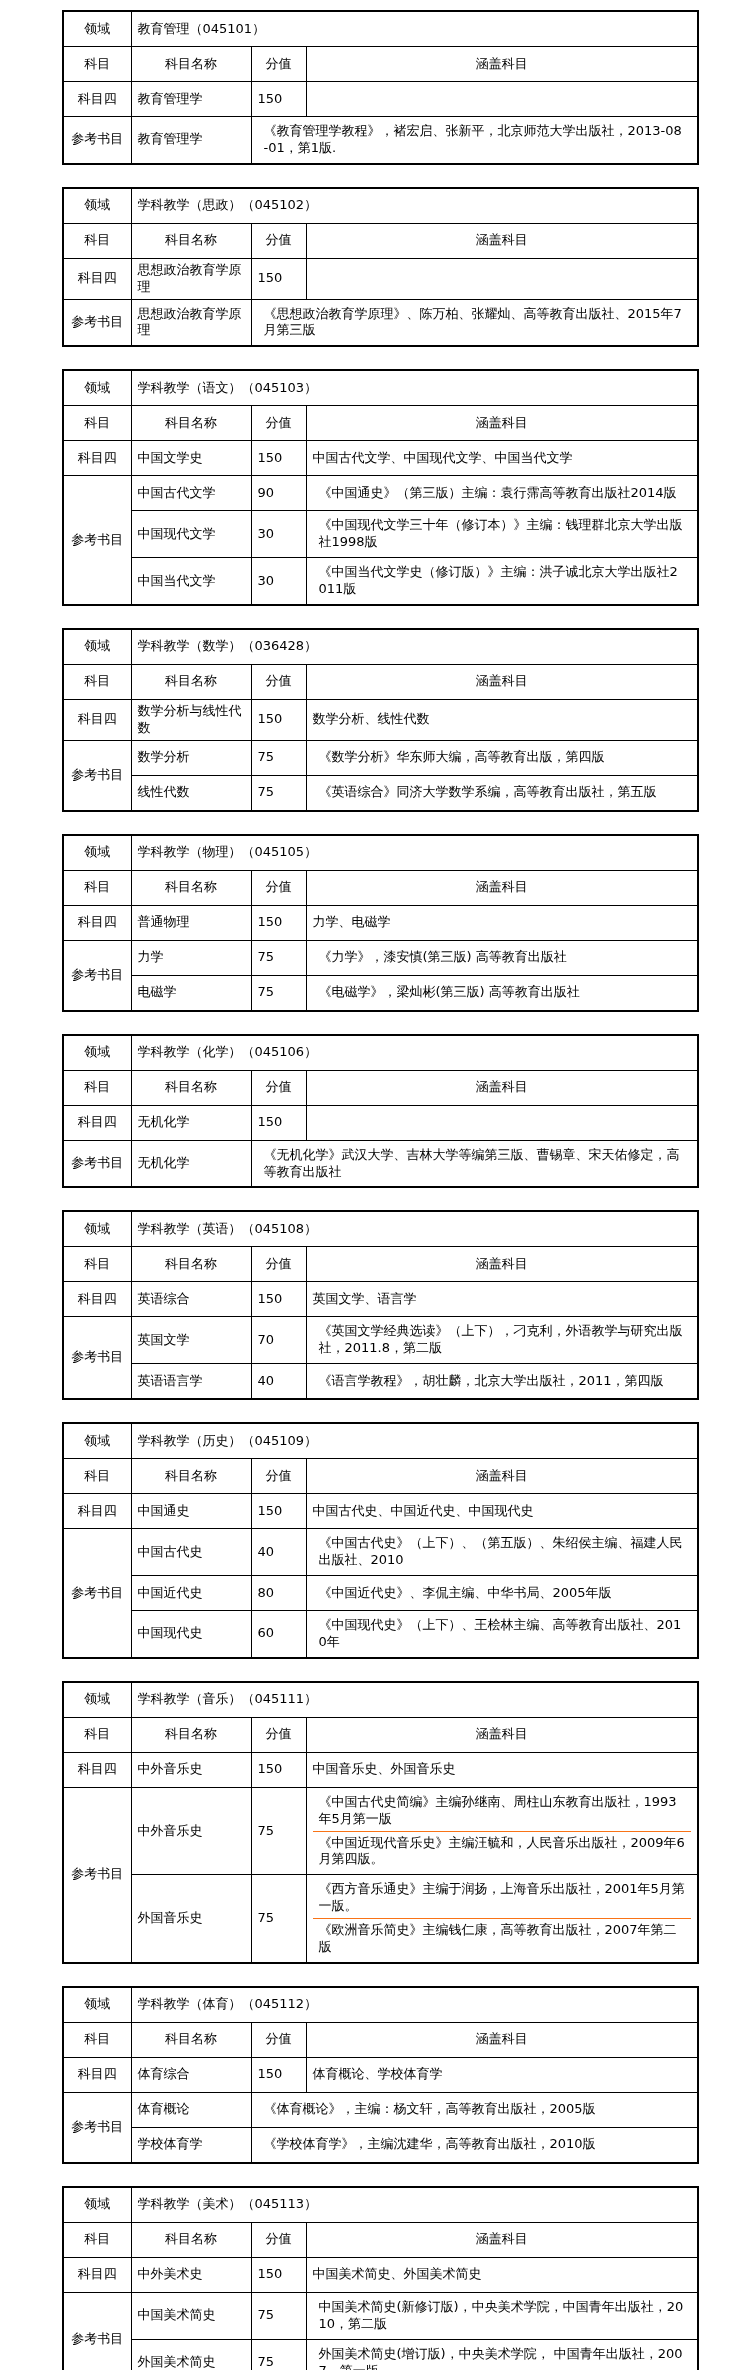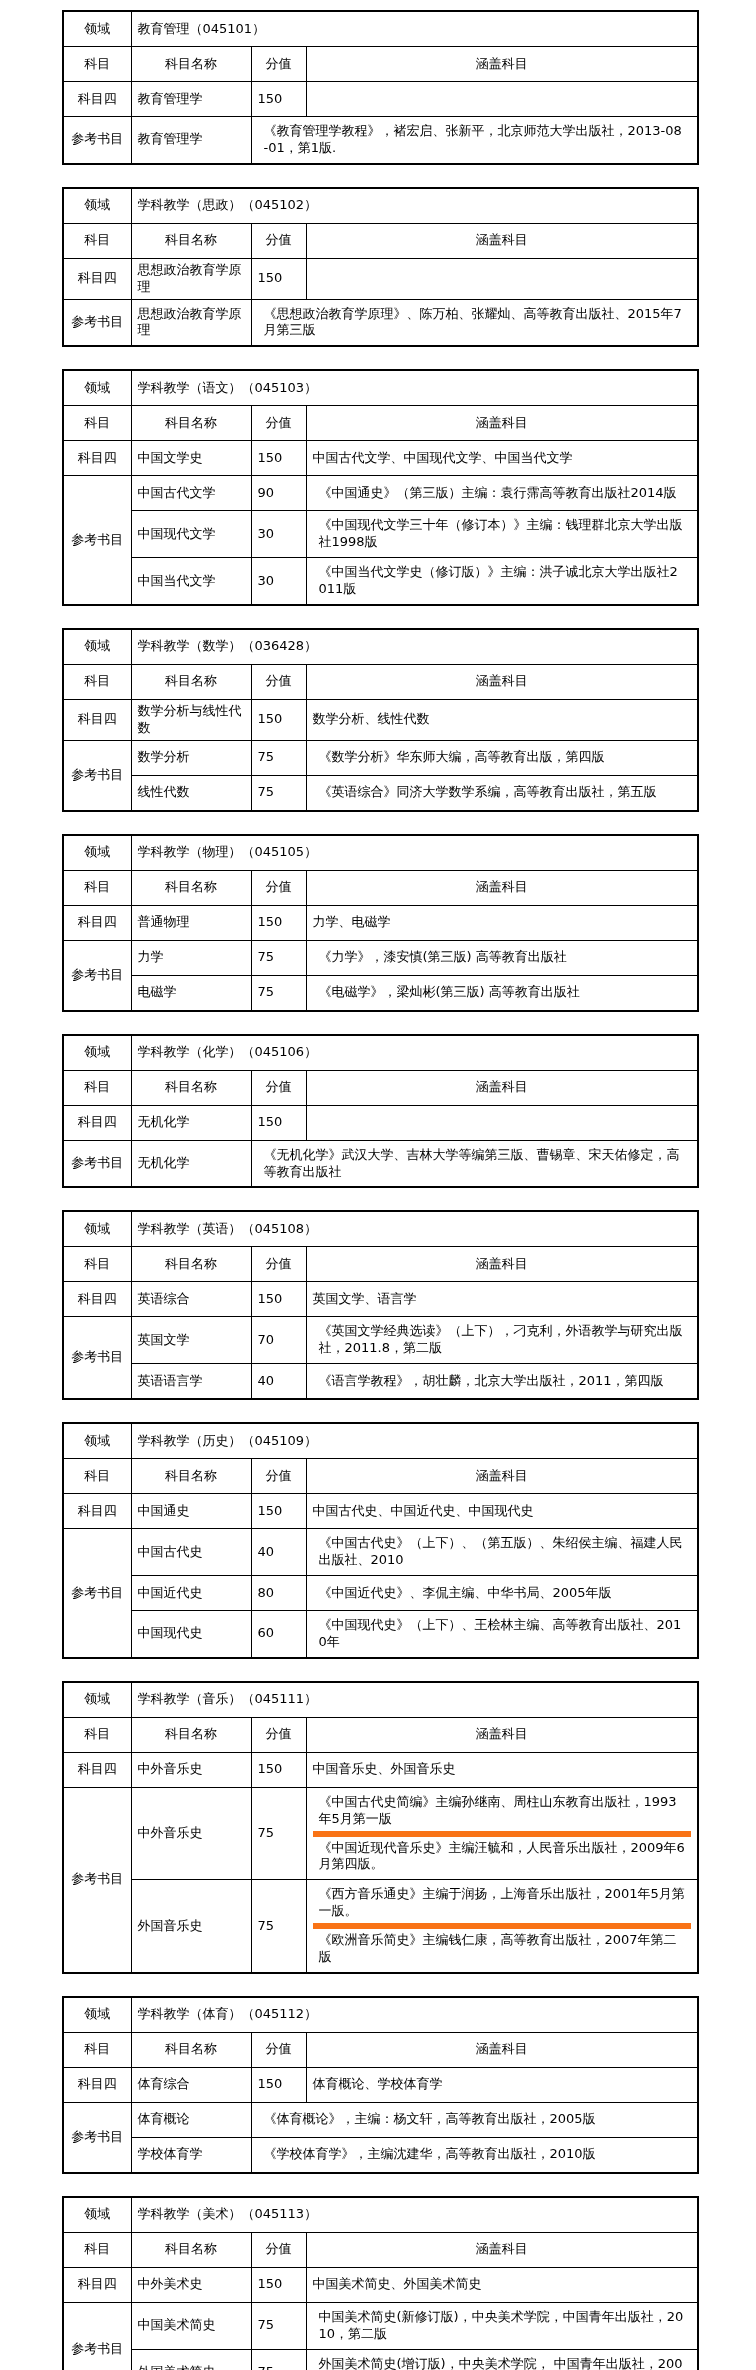--- a/index.html
+++ b/index.html
@@ -5,21 +5,21 @@
   html,body{margin:0;padding:0;background:#ffffff;}
   body{width:756px;font-family:"DejaVu Sans",sans-serif;color:#000;}
   .page{padding:10px 0 40px 62px;}
   table.grid{border-collapse:collapse;width:635px;margin:0 0 22px 0;table-layout:fixed;border:2px solid #000;}
   table.grid td{border:1px solid #000;font-size:13px;line-height:1.3;padding:3px 6px;height:28px;
                 vertical-align:middle;word-break:break-all;}
   td.c{}
   td.lab{text-align:center;}
   td.cite{padding:0;}
   .cite-item{padding:3px 6px;min-height:22px;box-sizing:border-box;display:block;}
-  td.stack .cite-item + .cite-item{border-top:6px solid #f97316;}
+  td.stack .cite-item + .cite-item{border-top:1px solid #f97316;}
 </style>
 </head>
 <body>
 
 <div class="page" id="tables-root">
     <table class="grid">
       <colgroup>
         <col style="width: 68px;">
         <col style="width: 120px;">
         <col style="width: 55px;">

